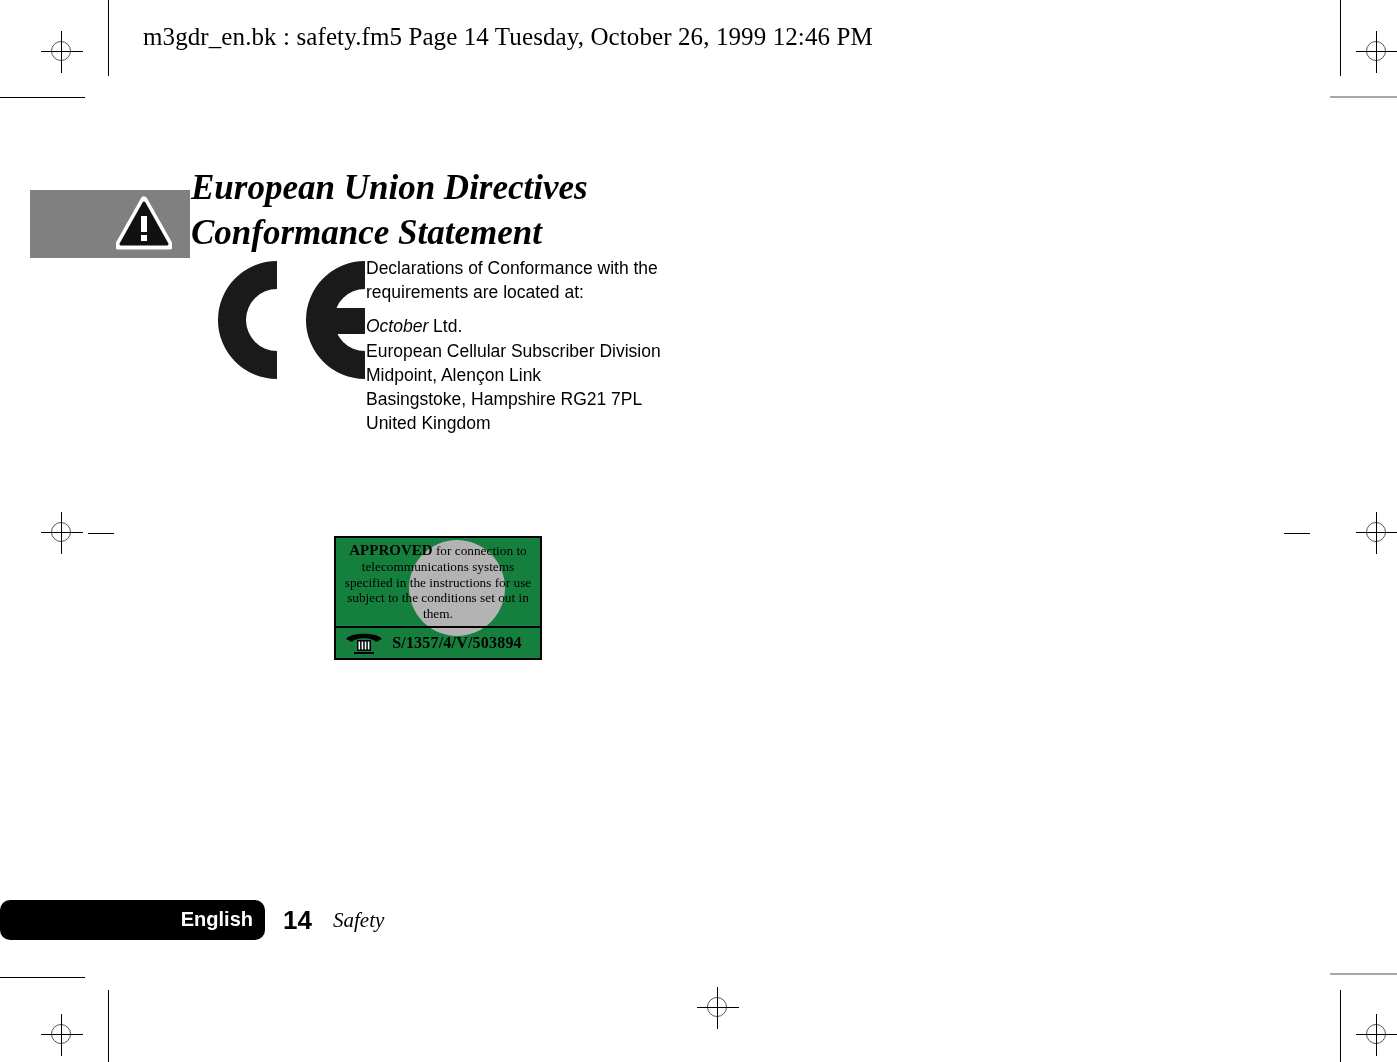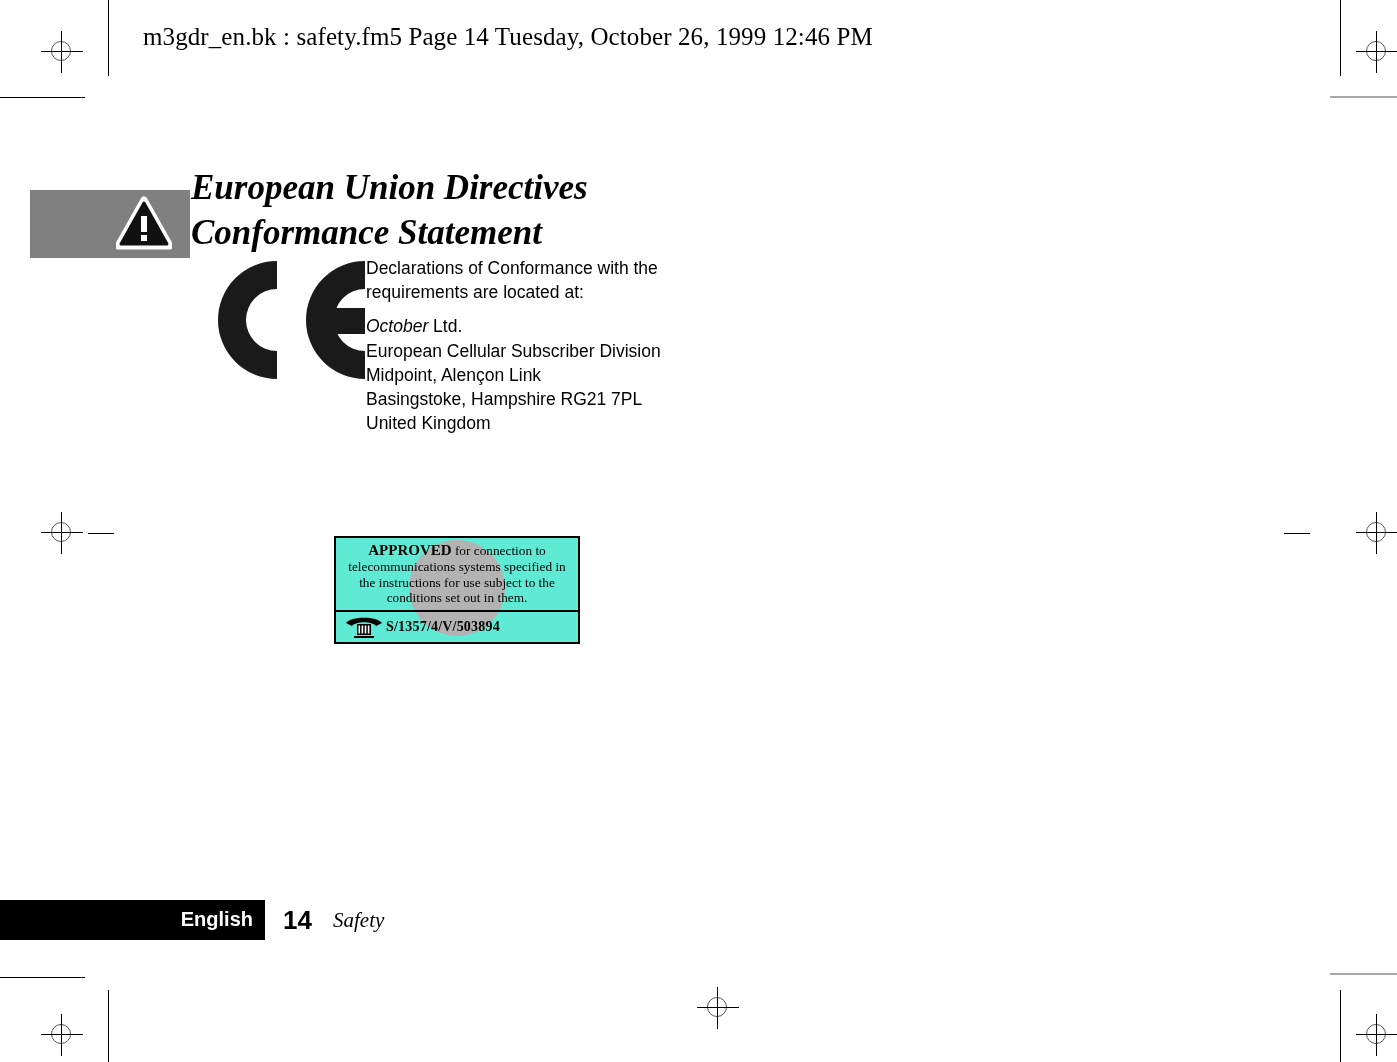--- a/index.html
+++ b/index.html
@@ -127,23 +127,23 @@
   }
   .body-col .brand {
     font-style: italic;
   }
 
   
   .approval-label {
     position: absolute;
     left: 334px;
     top: 536px;
-    width: 246px;
+    width: 208px;
     border: 2px solid #000;
-    background: #5eead4;
+    background: #15803d;
     box-sizing: border-box;
     font-family: "Liberation Serif", serif;
     overflow: hidden;
   }
   .approval-label .watermark {
     position: absolute;
     left: 73px;
     top: 2px;
     width: 96px;
     height: 96px;
@@ -178,34 +178,36 @@
     padding: 0 6px;
   }
   .approval-label .babt-logo {
     width: 44px;
     flex: 0 0 44px;
     display: flex;
     justify-content: center;
   }
   .approval-label .approval-number {
     flex: 1 1 auto;
-    font-weight: bold;
-    font-size: 14px;
+    text-align: center;
+    font-weight: bold;
+    font-size: 16px;
     letter-spacing: 0.2px;
     padding-right: 6px;
   }
 
   
   .footer-bar {
     position: absolute;
     left: 0px;
     top: 900px;
     width: 265px;
     height: 40px;
     background: #000000;
+    border-radius: 10px;
   }
   .footer-bar .lang {
     position: absolute;
     right: 12px;
     top: 8px;
     color: #ffffff;
     font-family: "Liberation Sans", sans-serif;
     font-weight: bold;
     font-size: 20px;
   }

